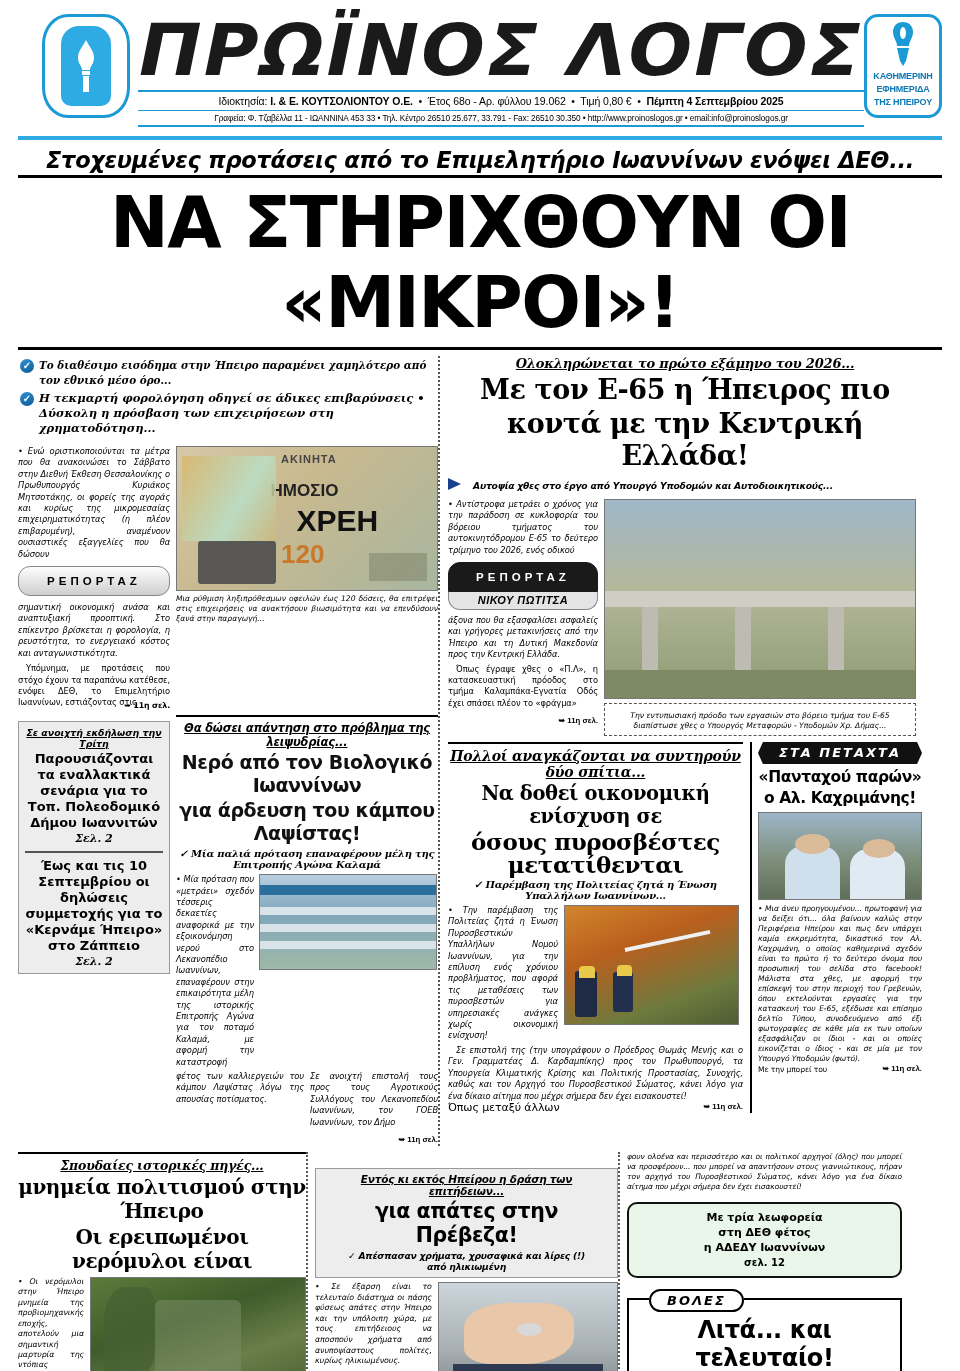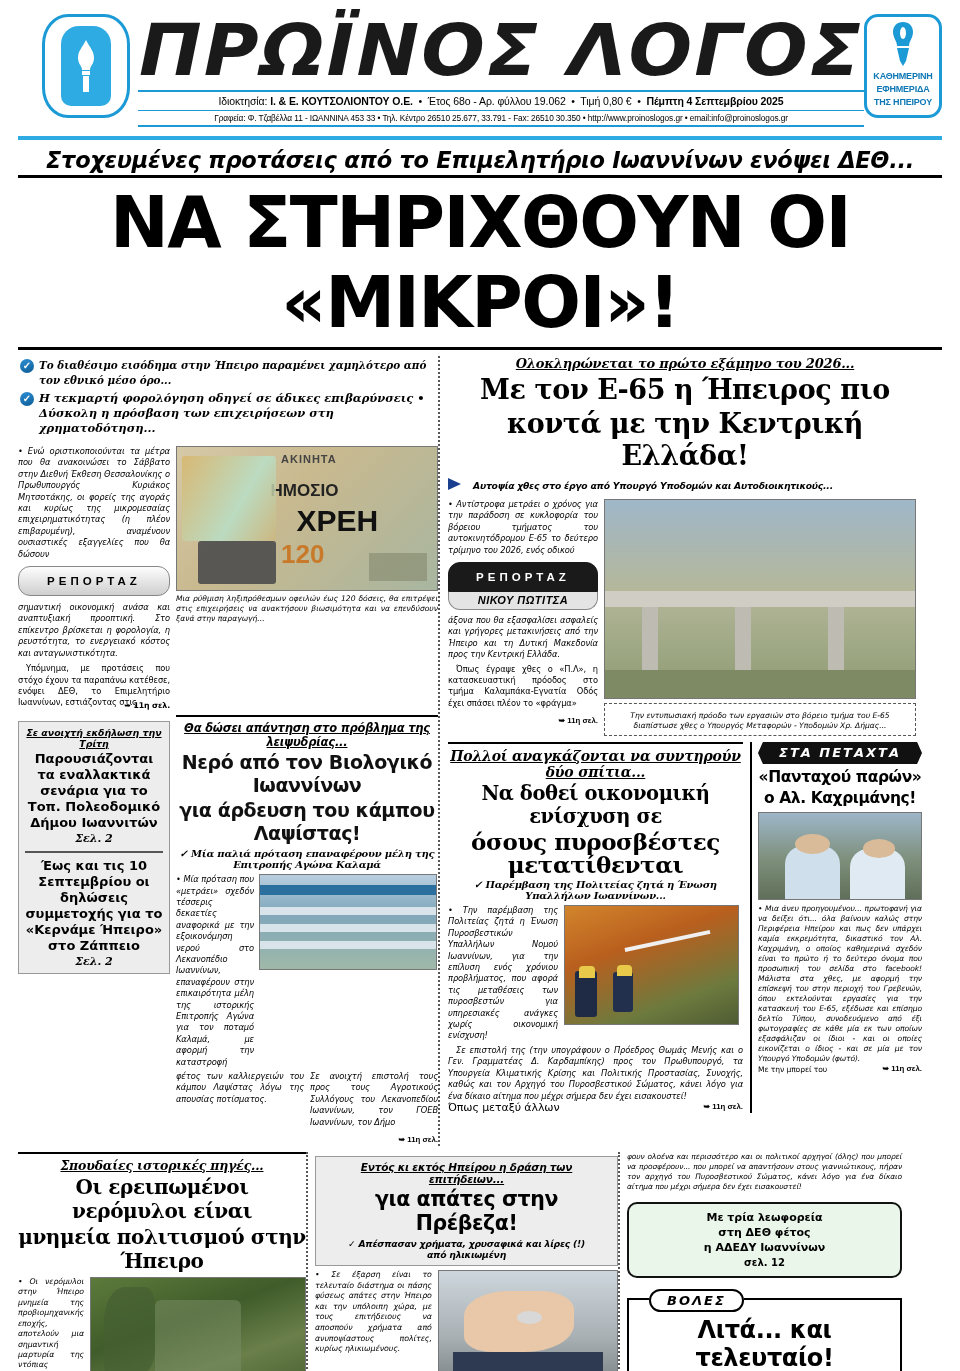--- a/index.html
+++ b/index.html
@@ -394,39 +394,39 @@
         </div>
       </div>
     </div>
   </div>
 
   <div style="display:flex;margin-top:6px">
 
     <div style="width:288px">
       <div class="rule-top" style="margin-top:0"></div>
       <div class="sec-kicker" style="font-family:'DejaVu Serif',serif;font-size:12.5px">Σπουδαίες ιστορικές πηγές...</div>
+      <div class="sec-head" style="font-size:20px;line-height:24px">μνημεία πολιτισμού στην Ήπειρο</div>
       <div class="sec-head" style="font-size:20px;line-height:24px">Οι ερειπωμένοι νερόμυλοι είναι</div>
-      <div class="sec-head" style="font-size:20px;line-height:24px">μνημεία πολιτισμού στην Ήπειρο</div>
 
       <div style="display:flex;gap:6px;margin-top:4px">
         <div style="width:66px">
           <div class="body-txt" style="font-size:7.8px;line-height:10.4px">• Οι νερόμυλοι στην Ήπειρο μνημεία της προβιομηχανικής εποχής, αποτελούν μια σημαντική μαρτυρία της ντόπιας κοινωνικής ζωής, αλλά και της λαϊκής αρχιτεκτονικής, που ανάτυχθηκε γύρω από το νερό.</div>
         </div>
         <div style="width:216px">
           <div class="photo" style="height:112px;background:linear-gradient(160deg,#5d7a3c 0%,#3f5c2a 40%,#6a7f4a 70%,#4a6333 100%);border:1px solid #777;position:relative;overflow:hidden">
             <div style="position:absolute;left:30%;top:20%;width:40%;height:70%;background:rgba(120,140,100,.55);border-radius:6px"></div>
             <div style="position:absolute;left:6%;top:8%;width:24%;height:80%;background:rgba(70,95,50,.7);border-radius:40% 20% 30% 10%"></div>
           </div>
         </div>
       </div>
 
     </div>
 
     <div style="width:312px;padding-left:7px;border-left:2px dotted #555">
-      <div class="greybox" style="background:#ededed;margin-top:4px;padding:4px 24px 5px">
+      <div class="greybox" style="background:#ededed;margin-top:16px;padding:4px 24px 5px">
         <div class="sec-kicker" style="font-size:10.5px">Εντός κι εκτός Ηπείρου η δράση των επιτήδειων...</div>
         <div class="sec-head sans" style="font-size:20.5px;line-height:24px">για απάτες στην Πρέβεζα!</div>
         <div class="sec-sub sans">✓ <span>Απέσπασαν χρήματα, χρυσαφικά και λίρες (!) από ηλικιωμένη</span></div>
       </div>
       <div style="display:flex;gap:6px;margin-top:4px">
         <div style="width:118px">
           <div class="body-txt" style="font-size:7.9px;line-height:10.6px">• Σε έξαρση είναι το τελευταίο διάστημα οι πάσης φύσεως απάτες στην Ήπειρο και την υπόλοιπη χώρα, με τους επιτήδειους να αποσπούν χρήματα από ανυποψίαστους πολίτες, κυρίως ηλικιωμένους.</div>
         </div>
         <div style="width:182px">
           <div class="photo" style="height:112px;background:linear-gradient(180deg,#cdd6dc,#a8b0b4 60%,#7f868a);border:1px solid #777;position:relative;overflow:hidden">

